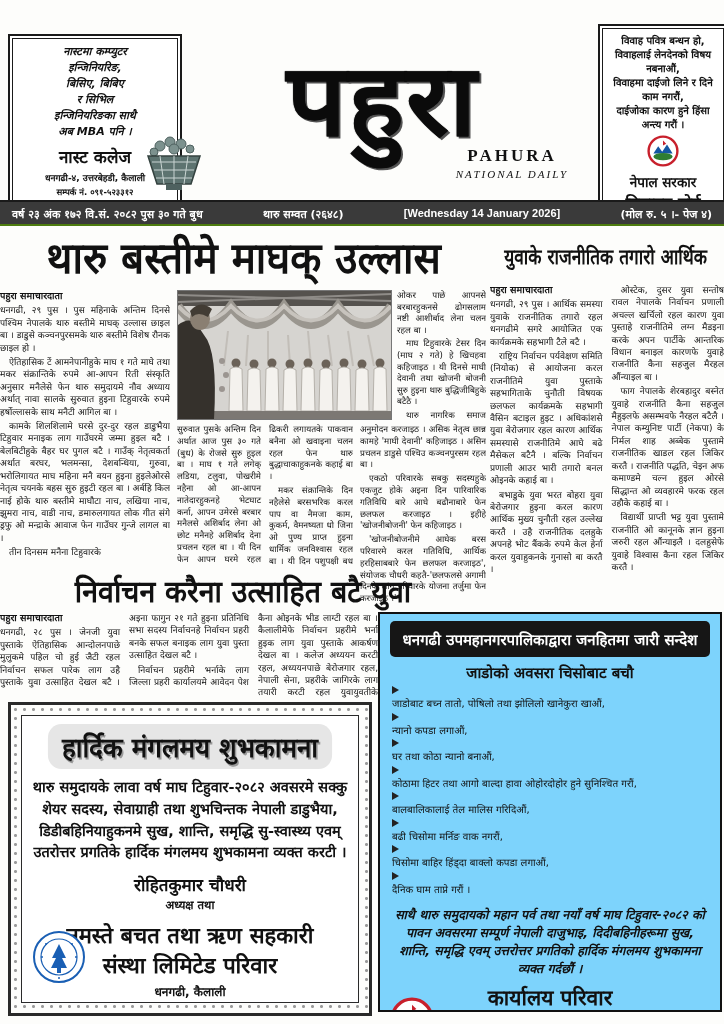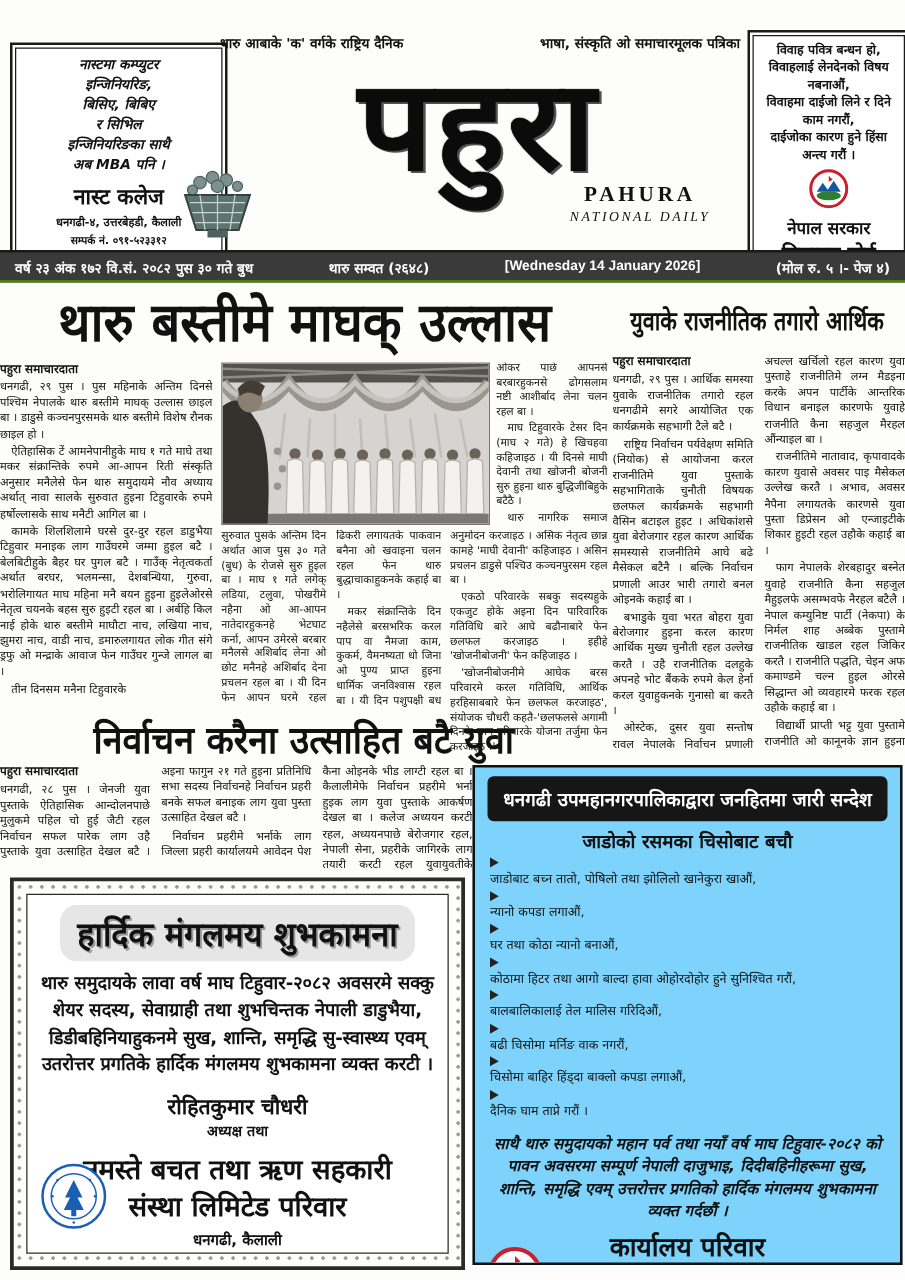--- a/index.html
+++ b/index.html
@@ -95,24 +95,20 @@
     <div class="ln">बिसिए, बिबिए</div>
     <div class="ln">र सिभिल</div>
     <div class="ln">इन्जिनियरिङका साथै</div>
     <div class="ln">अब MBA पनि ।</div>
     <div class="college">नास्ट कलेज</div>
     <div class="addr">धनगढी-४, उत्तरबेहडी, कैलाली</div>
     <div class="small">सम्पर्क नं. ०९१-५२३३१२</div>
     <div class="small">९८५८४८७१२५</div>
   </div>
 
-  <div class="abs taglines">
-    <span>थारु आबाके 'क' वर्गके राष्ट्रिय दैनिक</span>
-    <span>भाषा, संस्कृति ओ समाचारमूलक पत्रिका</span>
-  </div>
 
   <div class="abs logo-big">
     <span>पहुरा</span>
   </div>
 
   <div class="abs basket">
     <svg width="76" height="60" viewBox="0 0 76 60">
       <g fill="#7c918e" stroke="#4e615f" stroke-width="1">
         <circle cx="24" cy="12" r="5"></circle>
           <circle cx="34" cy="8" r="5"></circle>
@@ -263,21 +259,20 @@
     <p>एकठो परिवारके सबकु सदस्यहुके एकजुट होके अइना दिन पारिवारिक गतिविधि बारे आघे बढौनाबारे फेन छलफल करजाइठ । इहीहे 'खोजनीबोजनी' फेन कहिजाइठ ।</p>
     <p>'खोजनीबोजनीमे आघेक बरस परिवारमे करल गतिविधि, आर्थिक हरहिसाबबारे फेन छलफल करजाइठ', संयोजक चौधरी कहतै-'छलफलसे अगामी दिनके लाग परिवारके योजना तर्जुमा फेन करजाइठ ।'</p>
   </div>
 
   <div class="abs bodytext rightstory">
     <div class="byline">पहुरा समाचारदाता</div>
     <p class="first">धनगढी, २९ पुस । आर्थिक समस्या युवाके राजनीतिक तगारो रहल धनगढीमे सगरे आयोजित एक कार्यक्रमके सहभागी टैले बटै ।</p>
     <p>राष्ट्रिय निर्वाचन पर्यवेक्षण समिति (नियोक) से आयोजना करल राजनीतिमे युवा पुस्ताके सहभागिताके चुनौती विषयक छलफल कार्यक्रमके सहभागी वैसिन बटाइल हुइट । अधिकांशसे युवा बेरोजगार रहल कारण आर्थिक समस्यासे राजनीतिमे आघे बढे मैसेकल बटैनै । बल्कि निर्वाचन प्रणाली आउर भारी तगारो बनल ओइनके कहाई बा ।</p>
     <p>बभाडुके युवा भरत बोहरा युवा बेरोजगार हुइना करल कारण आर्थिक मुख्य चुनौती रहल उल्लेख करतै । उहै राजनीतिक दलहुके अपनहे भोट बैंकके रुपमे केल हेर्ना करल युवाहुकनके गुनासो बा करतै ।</p>
     <p>ओस्टेक, दुसर युवा सन्तोष रावल नेपालके निर्वाचन प्रणाली अचल्ल खर्चिलो रहल कारण युवा पुस्ताहे राजनीतिमे लग्न मैडइना करके अपन पार्टीके आन्तरिक विधान बनाइल कारणफे युवाहे राजनीति कैना सहजुल मैरहल औंन्याइल बा ।</p>
-    <p>राजनीतिमे नातावाद, कृपावादके कारण युवासे अवसर पाइ मैसेकल उल्लेख करतै । अभाव, अवसर नैपैना लगायतके कारणसे युवा पुस्ता डिप्रेसन ओ एन्जाइटीके शिकार हुइटी रहल उहौके कहाई बा ।</p>
     <p>फाग नेपालके शेरबहादुर बस्नेत युवाहे राजनीति कैना सहजुल मैहुइलफे असम्भवफे नैरहल बटैलै । नेपाल कम्युनिष्ट पार्टी (नेकपा) के निर्मल शाह अब्बेक पुस्तामे राजनीतिक खाडल रहल जिकिर करतै । राजनीति पद्धति, चेइन अफ कमाण्डमे चल्न हुइल ओरसे सिद्धान्त ओ व्यवहारमे फरक रहल उहौके कहाई बा ।</p>
     <p>विद्यार्थी प्राप्ती भट्ट युवा पुस्तामे राजनीति ओ कानूनके ज्ञान हुइना जरुरी रहल औंन्याइलै । दलहुसेफे युवाहे विश्वास कैना रहल जिकिर करतै ।</p>
 
   </div>
 
   <div class="abs h-elec">
     <span>निर्वाचन करैना उत्साहित बटै युवा</span>
   </div>
   <div class="abs bodytext elecbody">
     <div class="byline">पहुरा समाचारदाता</div>
@@ -307,21 +302,21 @@
               <circle cx="14" cy="14" r="1"></circle>
               <circle cx="40" cy="14" r="1"></circle>
             </g>
         </svg>
       </div>
     </div>
   </div>
 
   <div class="abs muni">
     <div class="muni-banner">धनगढी उपमहानगरपालिकाद्वारा जनहितमा जारी सन्देश</div>
-    <div class="muni-sub">जाडोको रसमका चिसोबाट बचौ</div>
+    <div class="muni-sub">जाडोको अवसरा चिसोबाट बचौ</div>
     <ul>
       <li>
           <span class="tri"></span>
           <span>जाडोबाट बच्न तातो, पोषिलो तथा झोलिलो खानेकुरा खाऔं,</span>
         </li>
       <li>
           <span class="tri"></span>
           <span>न्यानो कपडा लगाऔं,</span>
         </li>
       <li>

